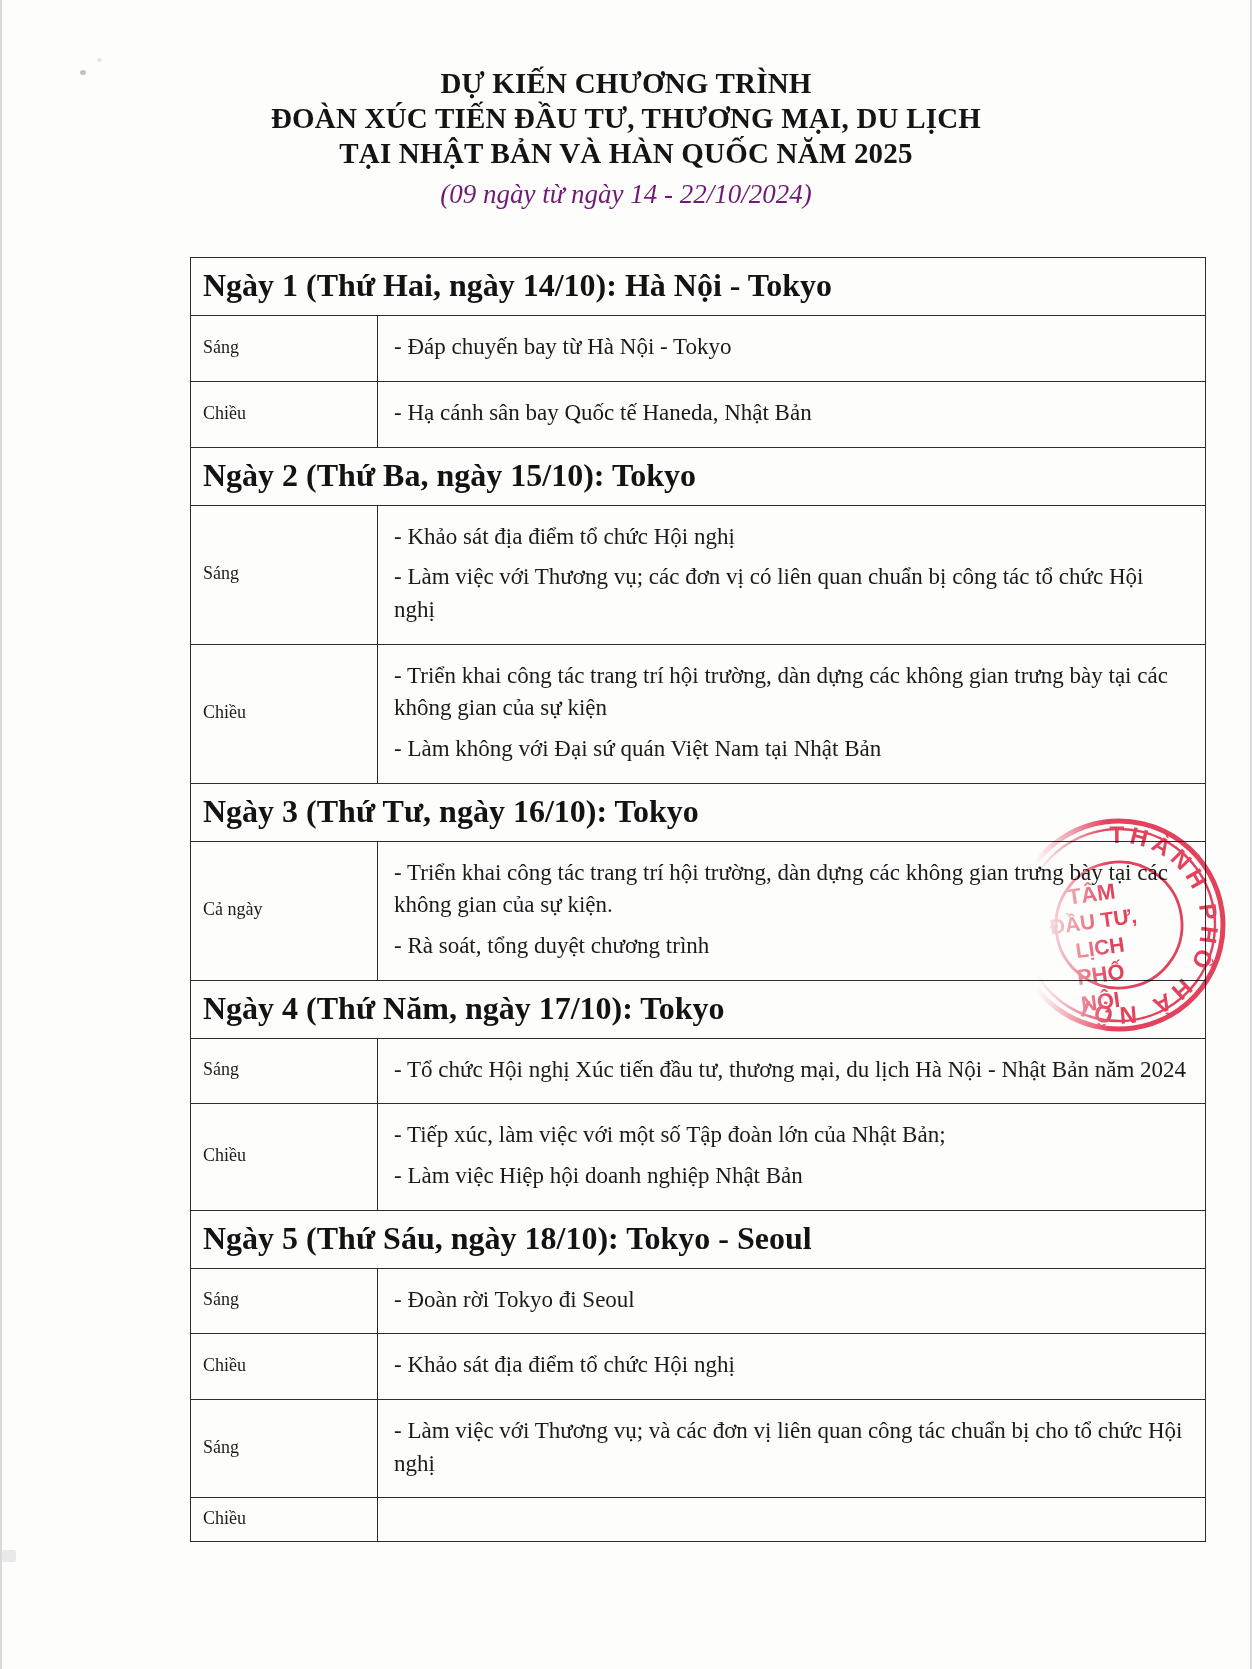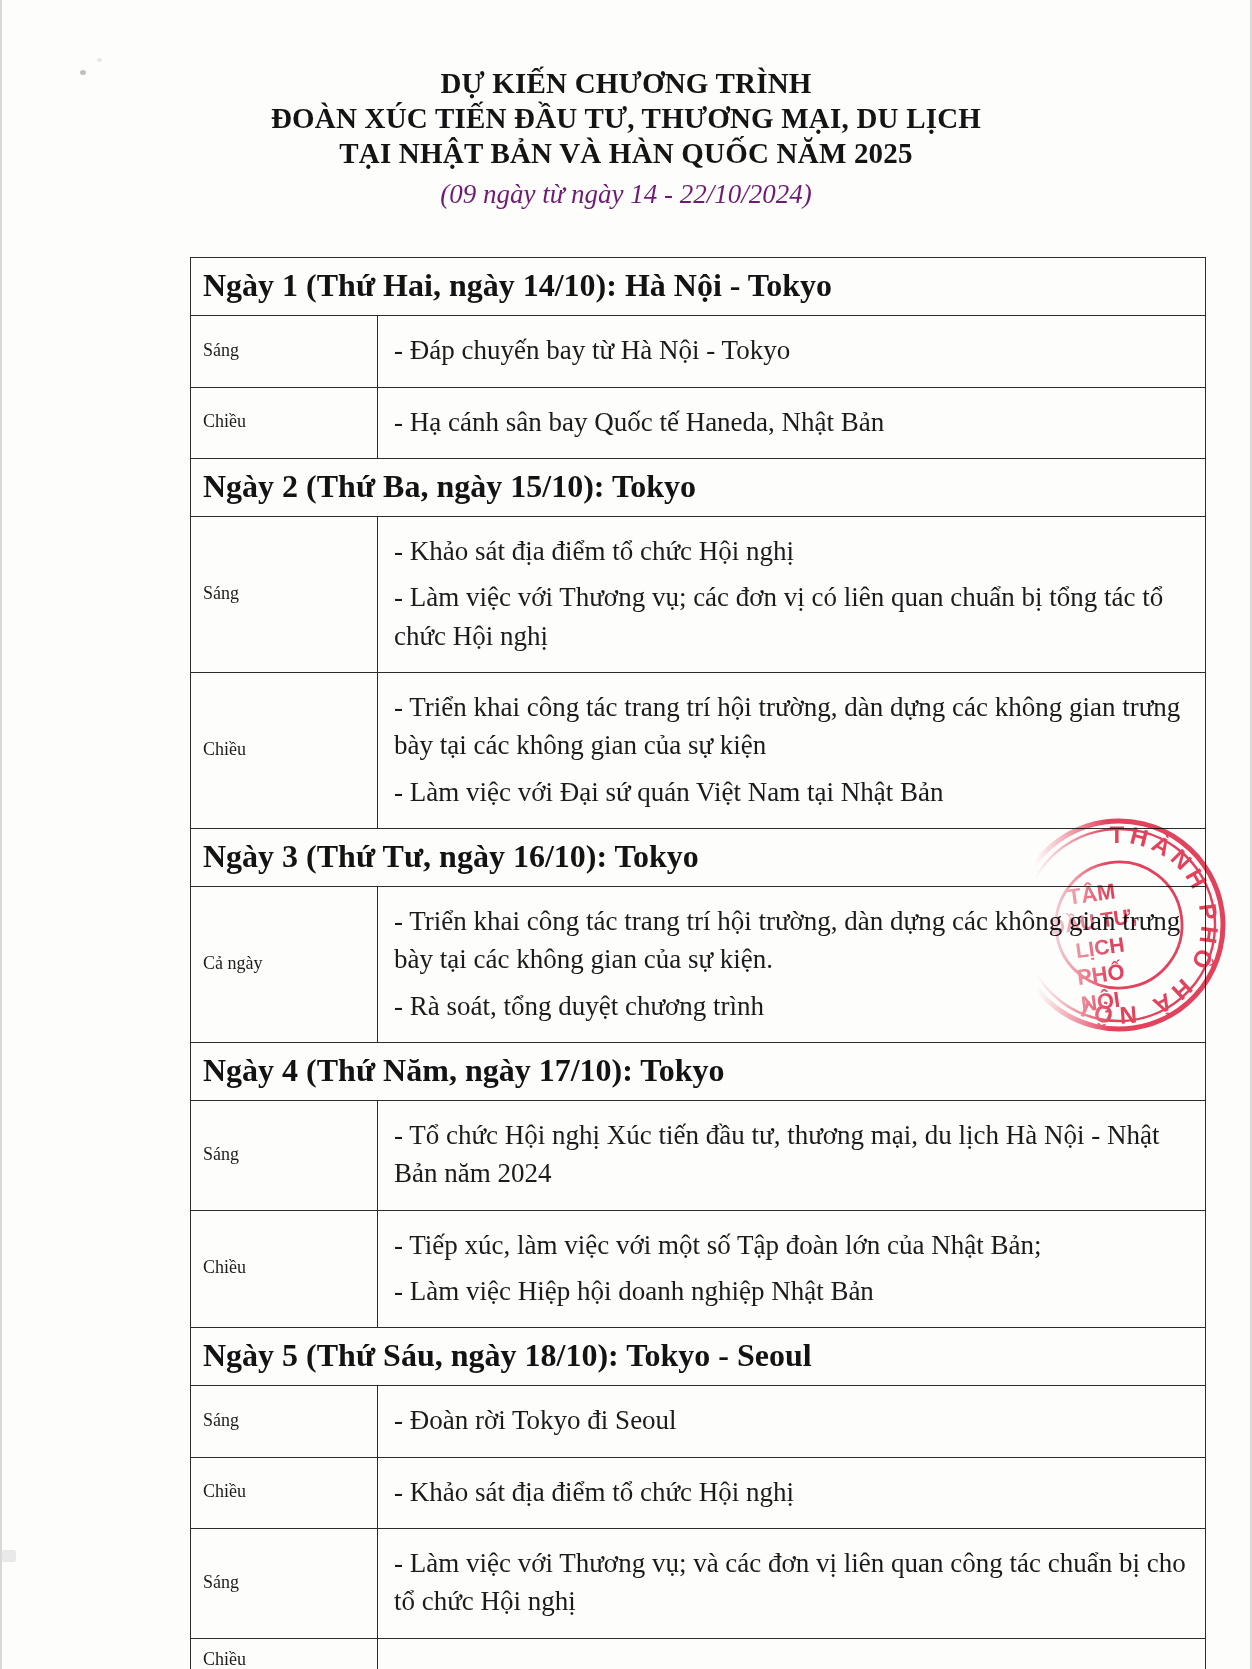--- a/index.html
+++ b/index.html
@@ -43,21 +43,21 @@
     padding:9px 14px 11px 12px;
     color:#131313;
   }
   .time-cell {
     font-size:18px;
     padding:10px 8px 12px 12px;
     vertical-align:middle;
     width:187px;
   }
   .items-cell {
-    font-size:27px;
+    font-size:23px;
     padding:7px 18px 9px 16px;
     vertical-align:middle;
   }
   .items-cell p { margin:8px 0; line-height:1.42; }
   table.schedule tr:last-child .items-cell { padding-bottom:30px; vertical-align:top; padding-top:12px; }
   
   .stamp {
     position:absolute;
     left:974px; top:782px;
     width:286px; height:286px;
@@ -116,28 +116,28 @@
             <p>- Hạ cánh sân bay Quốc tế Haneda, Nhật Bản</p>
           </td>
         </tr>
         <tr>
           <td class="day-header-cell" colspan="2">Ngày 2 (Thứ Ba, ngày 15/10): Tokyo</td>
         </tr>
         <tr>
           <td class="time-cell">Sáng</td>
           <td class="items-cell">
             <p>- Khảo sát địa điểm tổ chức Hội nghị</p>
-            <p>- Làm việc với Thương vụ; các đơn vị có liên quan chuẩn bị tổng tác tổ chức Hội nghị</p>
+            <p>- Làm việc với Thương vụ; các đơn vị có liên quan chuẩn bị công tác tổ chức Hội nghị</p>
           </td>
         </tr>
         <tr>
           <td class="time-cell">Chiều</td>
           <td class="items-cell">
             <p>- Triển khai công tác trang trí hội trường, dàn dựng các không gian trưng bày tại các không gian của sự kiện</p>
-            <p>- Làm việc với Đại sứ quán Việt Nam tại Nhật Bản</p>
+            <p>- Làm không với Đại sứ quán Việt Nam tại Nhật Bản</p>
           </td>
         </tr>
         <tr>
           <td class="day-header-cell" colspan="2">Ngày 3 (Thứ Tư, ngày 16/10): Tokyo</td>
         </tr>
         <tr>
           <td class="time-cell">Cả ngày</td>
           <td class="items-cell">
             <p>- Triển khai công tác trang trí hội trường, dàn dựng các không gian trưng bày tại các không gian của sự kiện.</p>
             <p>- Rà soát, tổng duyệt chương trình</p>

